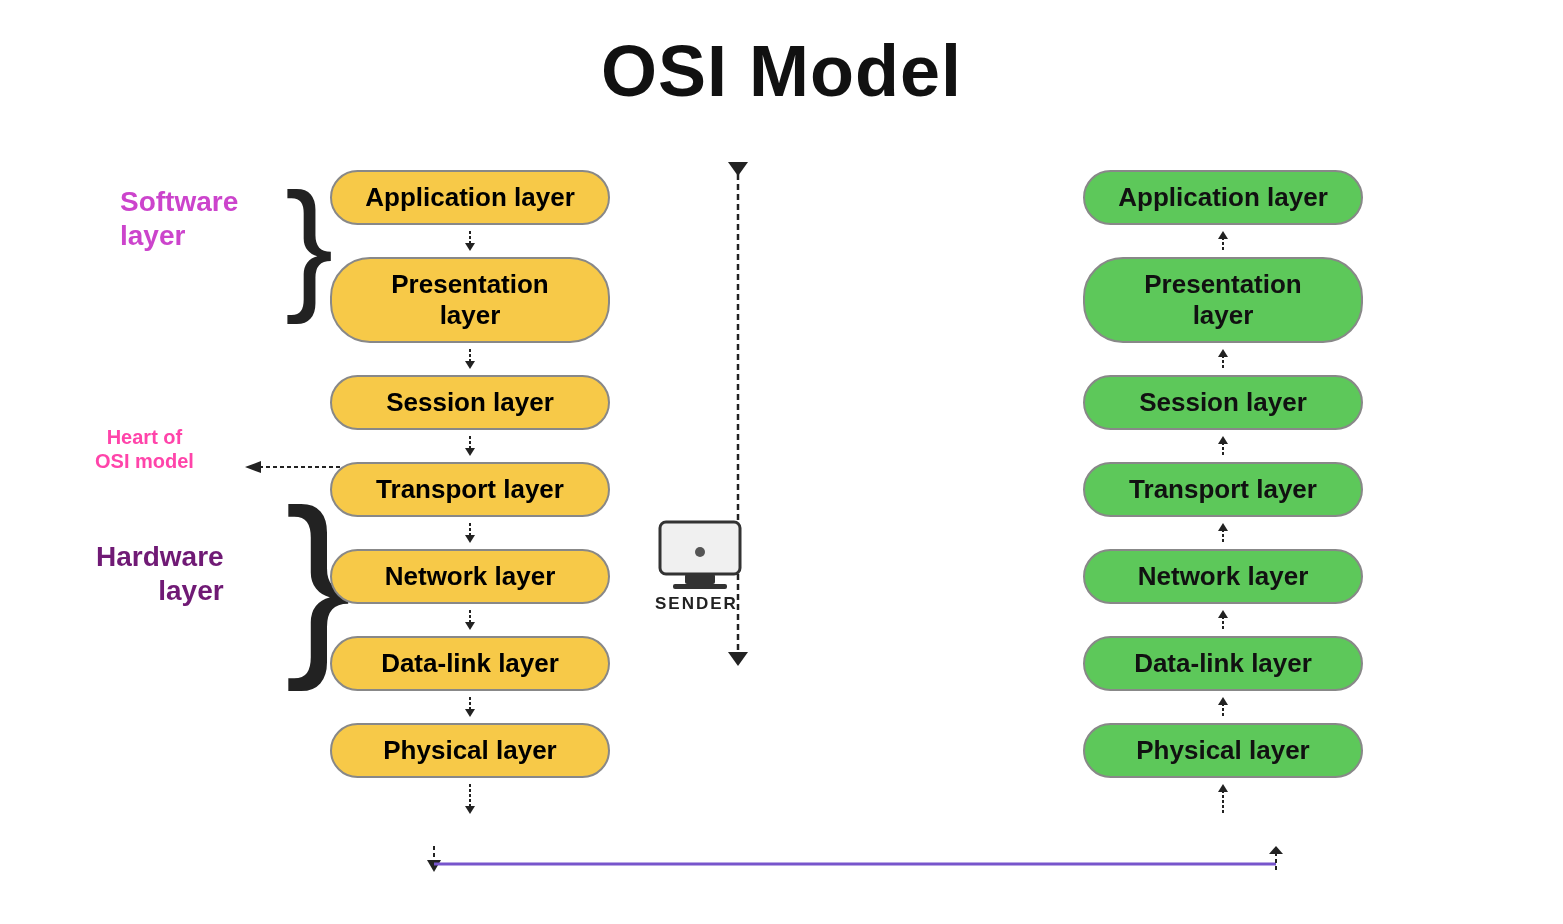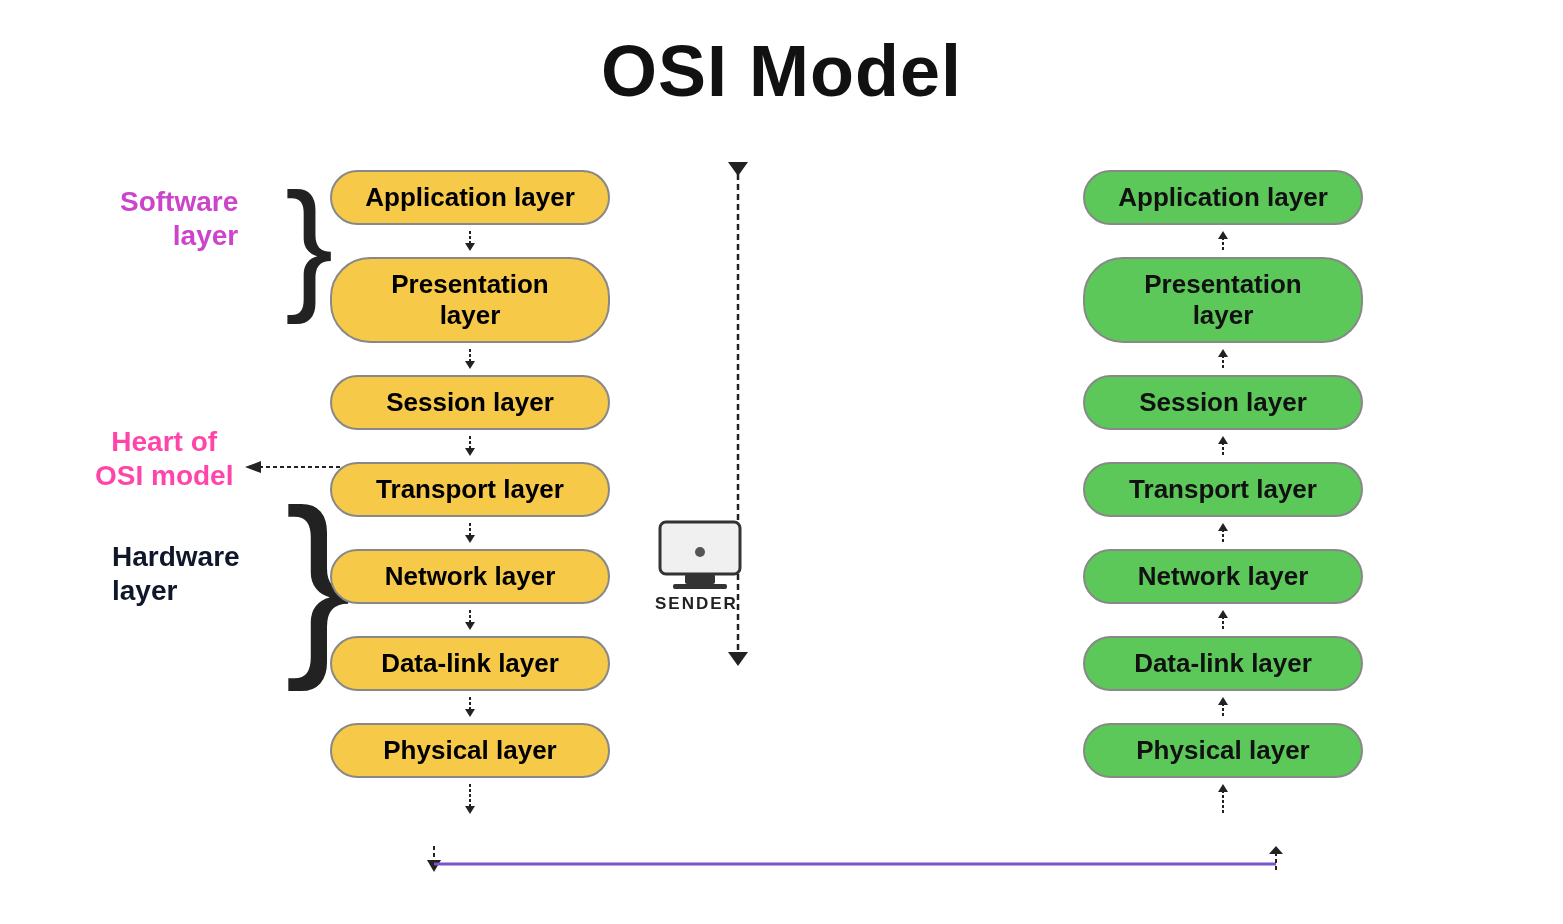--- a/index.html
+++ b/index.html
@@ -60,41 +60,41 @@
 
     
     .label-software {
       position: absolute;
       left: 120px;
       top: 45px;
       font-size: 28px;
       font-weight: 700;
       color: #CC44CC;
       line-height: 1.2;
-      text-align: right;
+      text-align: left;
     }
     .label-heart {
       position: absolute;
       left: 95px;
       top: 285px;
-      font-size: 28px;
+      font-size: 20px;
       font-weight: 700;
       color: #FF44AA;
       line-height: 1.2;
       text-align: center;
     }
     .label-hardware {
       position: absolute;
-      left: 112px;
+      left: 96px;
       top: 400px;
       font-size: 28px;
       font-weight: 700;
-      color: #0f172a;
+      color: #701a75;
       line-height: 1.2;
-      text-align: left;
+      text-align: right;
     }
 
     
     .brace {
       position: absolute;
       font-size: 130px;
       font-weight: 300;
       color: #222;
       line-height: 1;
     }

